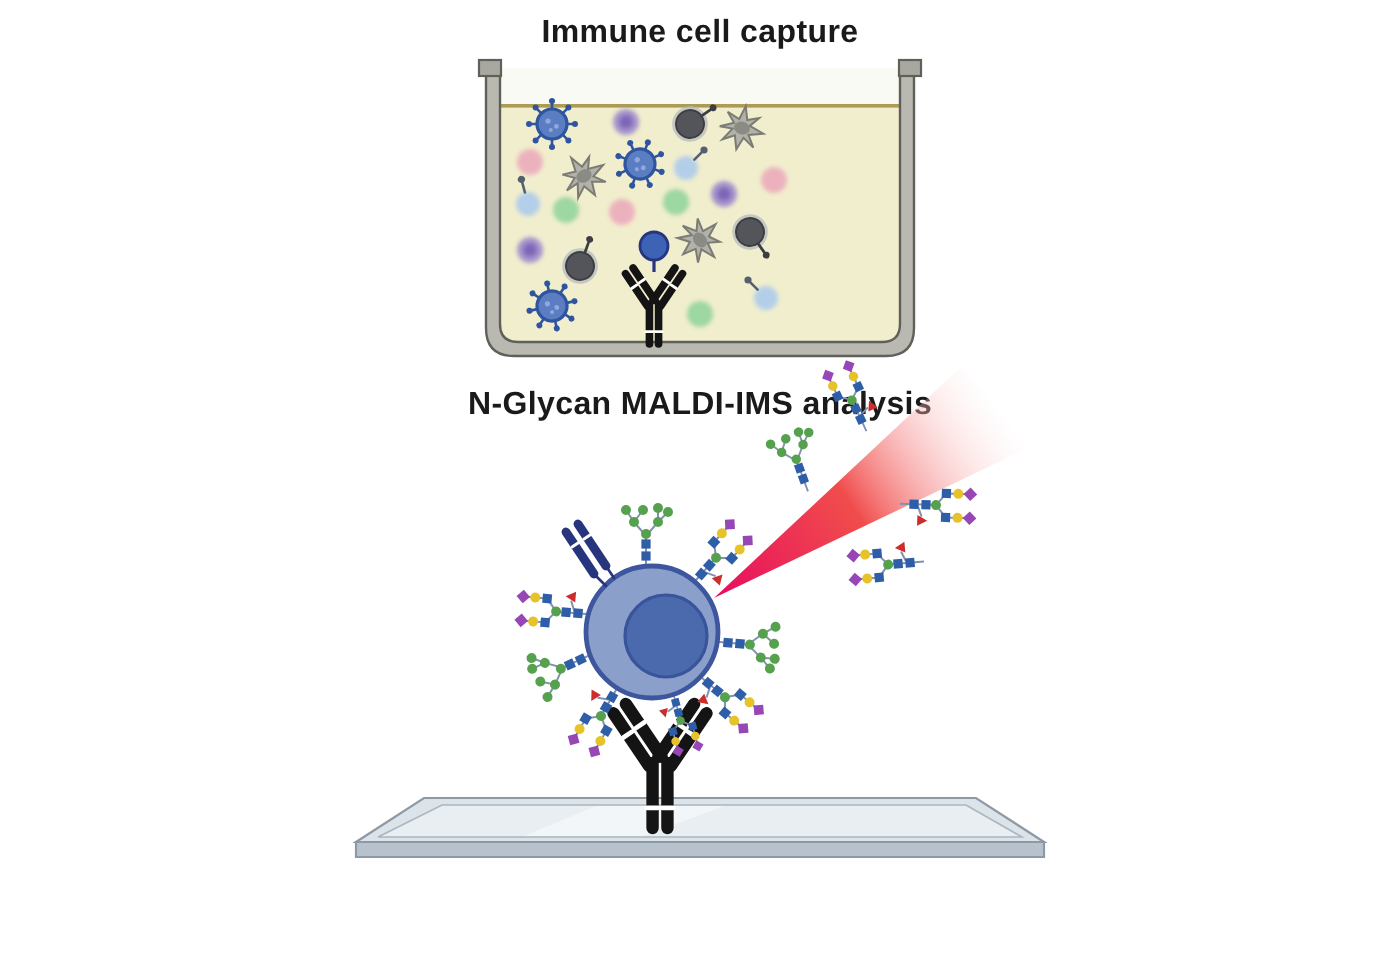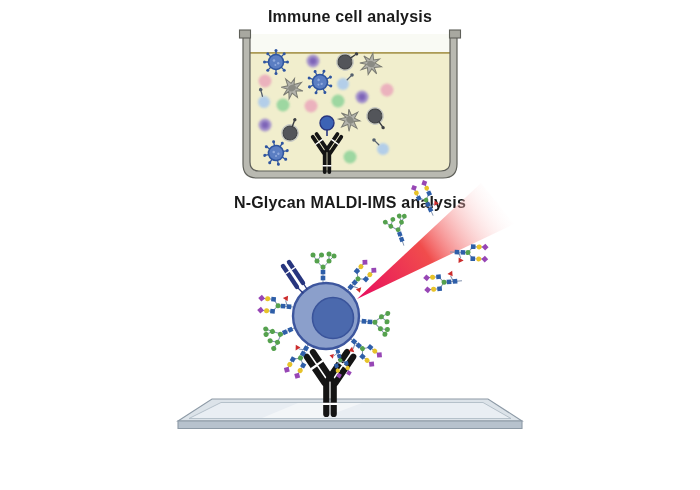--- a/index.html
+++ b/index.html
@@ -16,21 +16,21 @@
   .recb{stroke:#27357e;stroke-width:4.4;stroke-linecap:round;}
   .recthin{stroke:#27357e;stroke-width:1.3;stroke-linecap:round;}
   .tail{stroke:#55606e;stroke-width:1.3;stroke-linecap:round;}
   .spike{stroke:#2f55a0;stroke-width:1.3;stroke-linecap:round;}
 </style>
 </head>
 <body>
 
 <div id="canvas">
 
-  <div id="title-capture" class="fig-title">Immune cell analysis</div>
+  <div id="title-capture" class="fig-title">Immune cell capture</div>
   <div id="title-analysis" class="fig-title">N-Glycan MALDI-IMS analysis</div>
 
   <svg width="700" height="490" viewBox="0 0 700 490">
 
     <defs>
       <filter id="soft" x="-50%" y="-50%" width="200%" height="200%">
         <feGaussianBlur stdDeviation="1"></feGaussianBlur>
       </filter>
 
       <linearGradient id="laserGrad" gradientUnits="userSpaceOnUse" x1="360" y1="296" x2="505" y2="198">

